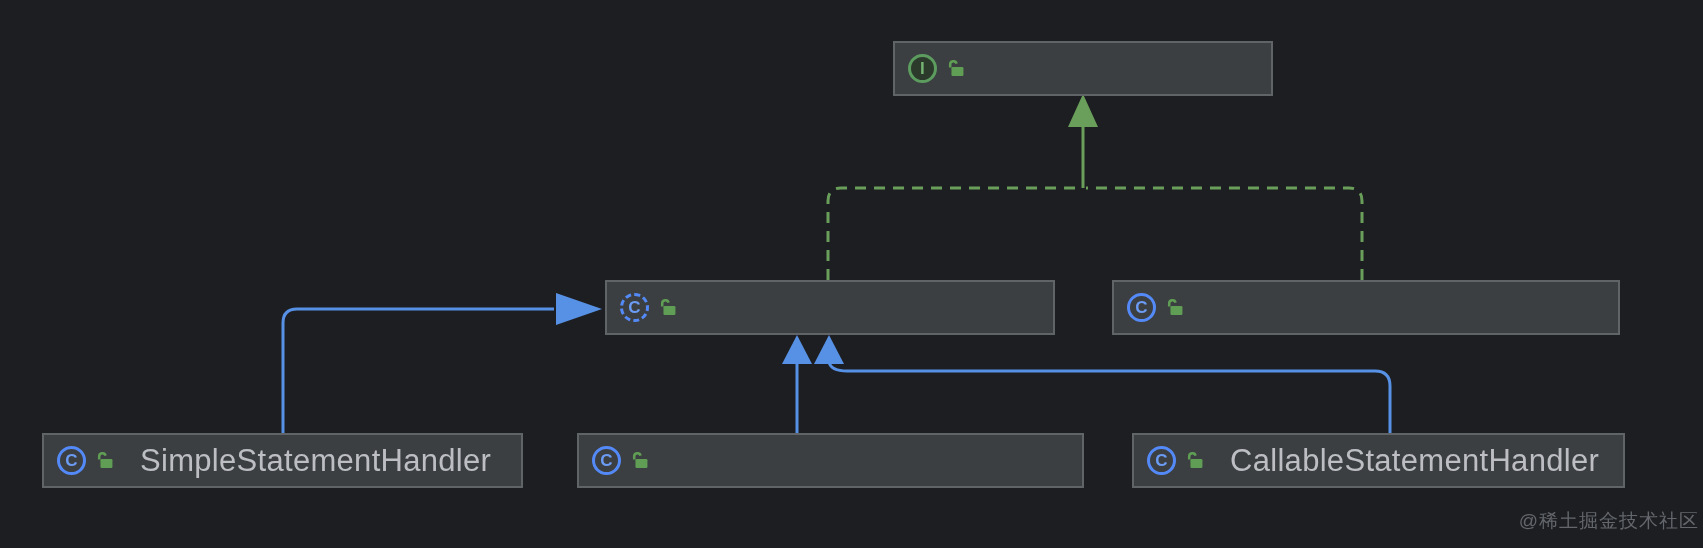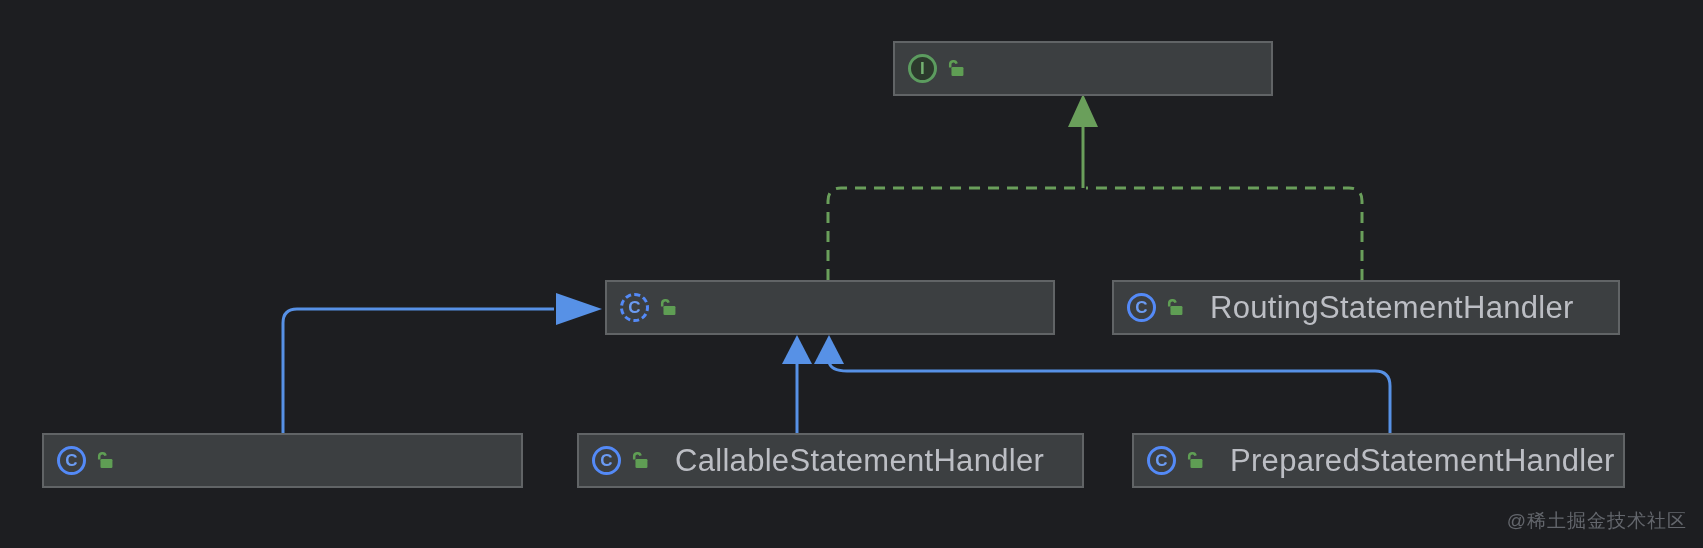--- a/index.html
+++ b/index.html
@@ -25,21 +25,21 @@
     display:flex;align-items:center;justify-content:center;
     font-size:17px;font-weight:700;margin-right:9px;box-sizing:border-box;
     line-height:1;
   }
   .ring.iface{border:3px solid #5C9C5F;background:#2C3A2C;color:#74B271;}
   .ring.cls{border:3px solid #548AF7;background:transparent;color:#6B9BF2;}
   .ring.abstract{border:3px dashed #548AF7;background:transparent;color:#6B9BF2;}
   .lock{flex:0 0 auto;margin-right:24px;}
   .node-label{flex:0 0 auto;}
   .watermark{
-    position:absolute;top:508px;right:16px;
+    position:absolute;top:508px;right:4px;
     color:#63666C;font-size:19px;letter-spacing:1px;
   }
 </style>
 </head>
 <body>
 
 <div class="canvas">
 
   <svg class="edges" viewBox="0 0 1703 548" xmlns="http://www.w3.org/2000/svg">
 
@@ -75,43 +75,42 @@
       <rect x="5.2" y="8.6" width="11.4" height="8.6" rx="1.2" fill="#5F9E54"></rect>
     </svg>
   </div>
 
   <div class="node" style="left:1112px;top:280px;width:508px;">
     <span class="ring cls">C</span>
     <svg class="lock" width="21" height="21" viewBox="0 0 20 20">
       <path d="M4 9 L4 6.4 A3.1 3.1 0 0 1 10.1 5.4" fill="none" stroke="#5F9E54" stroke-width="2.4"></path>
       <rect x="5.2" y="8.6" width="11.4" height="8.6" rx="1.2" fill="#5F9E54"></rect>
     </svg>
-    <span class="node-label">RoutingStatementHandler</span>
   </div>
 
   <div class="node" style="left:42px;top:433px;width:481px;">
     <span class="ring cls">C</span>
     <svg class="lock" width="21" height="21" viewBox="0 0 20 20">
       <path d="M4 9 L4 6.4 A3.1 3.1 0 0 1 10.1 5.4" fill="none" stroke="#5F9E54" stroke-width="2.4"></path>
       <rect x="5.2" y="8.6" width="11.4" height="8.6" rx="1.2" fill="#5F9E54"></rect>
     </svg>
+    <span class="node-label">SimpleStatementHandler</span>
   </div>
 
   <div class="node" style="left:577px;top:433px;width:507px;">
     <span class="ring cls">C</span>
     <svg class="lock" width="21" height="21" viewBox="0 0 20 20">
       <path d="M4 9 L4 6.4 A3.1 3.1 0 0 1 10.1 5.4" fill="none" stroke="#5F9E54" stroke-width="2.4"></path>
       <rect x="5.2" y="8.6" width="11.4" height="8.6" rx="1.2" fill="#5F9E54"></rect>
     </svg>
-    <span class="node-label">CallableStatementHandler</span>
   </div>
 
   <div class="node" style="left:1132px;top:433px;width:493px;">
     <span class="ring cls">C</span>
     <svg class="lock" width="21" height="21" viewBox="0 0 20 20">
       <path d="M4 9 L4 6.4 A3.1 3.1 0 0 1 10.1 5.4" fill="none" stroke="#5F9E54" stroke-width="2.4"></path>
       <rect x="5.2" y="8.6" width="11.4" height="8.6" rx="1.2" fill="#5F9E54"></rect>
     </svg>
-    <span class="node-label">PreparedStatementHandler</span>
+    <span class="node-label">CallableStatementHandler</span>
   </div>
 
   <div class="watermark">@稀土掘金技术社区</div>
 </div>
 
 </body></html>

